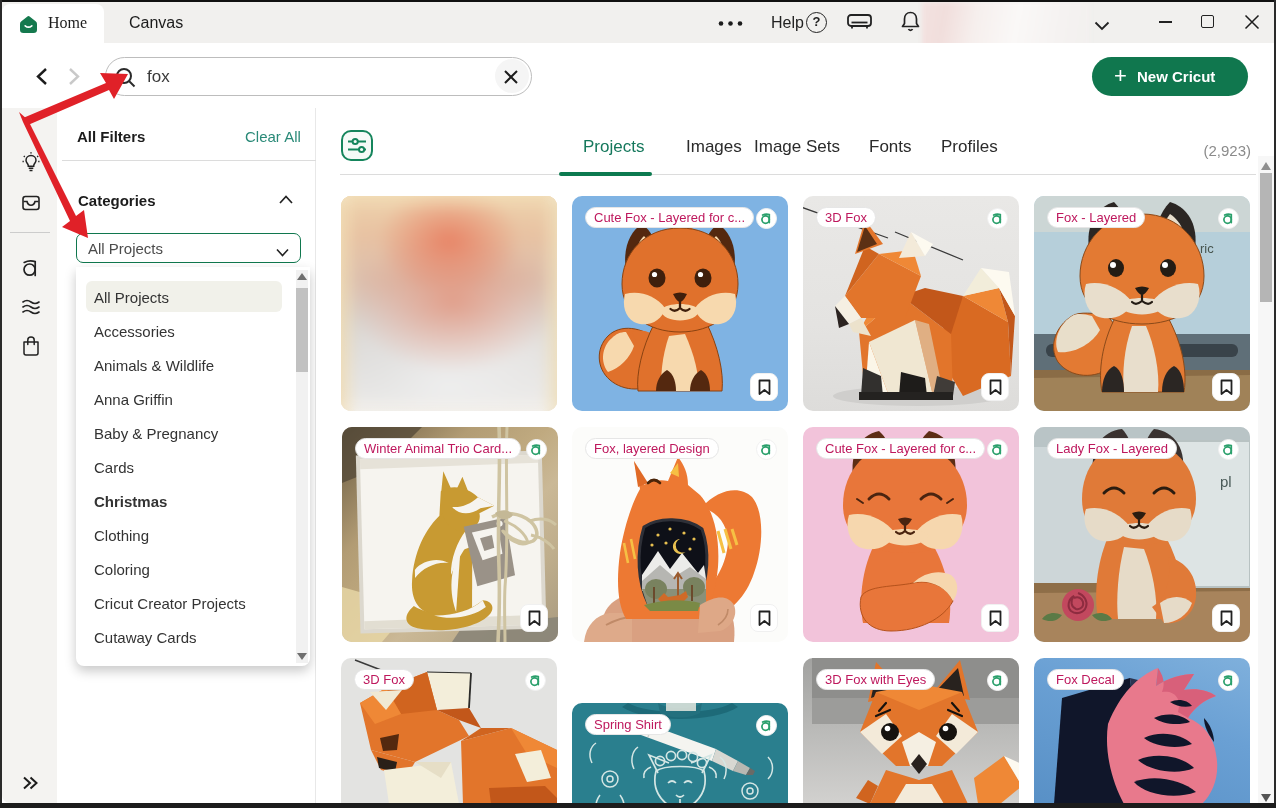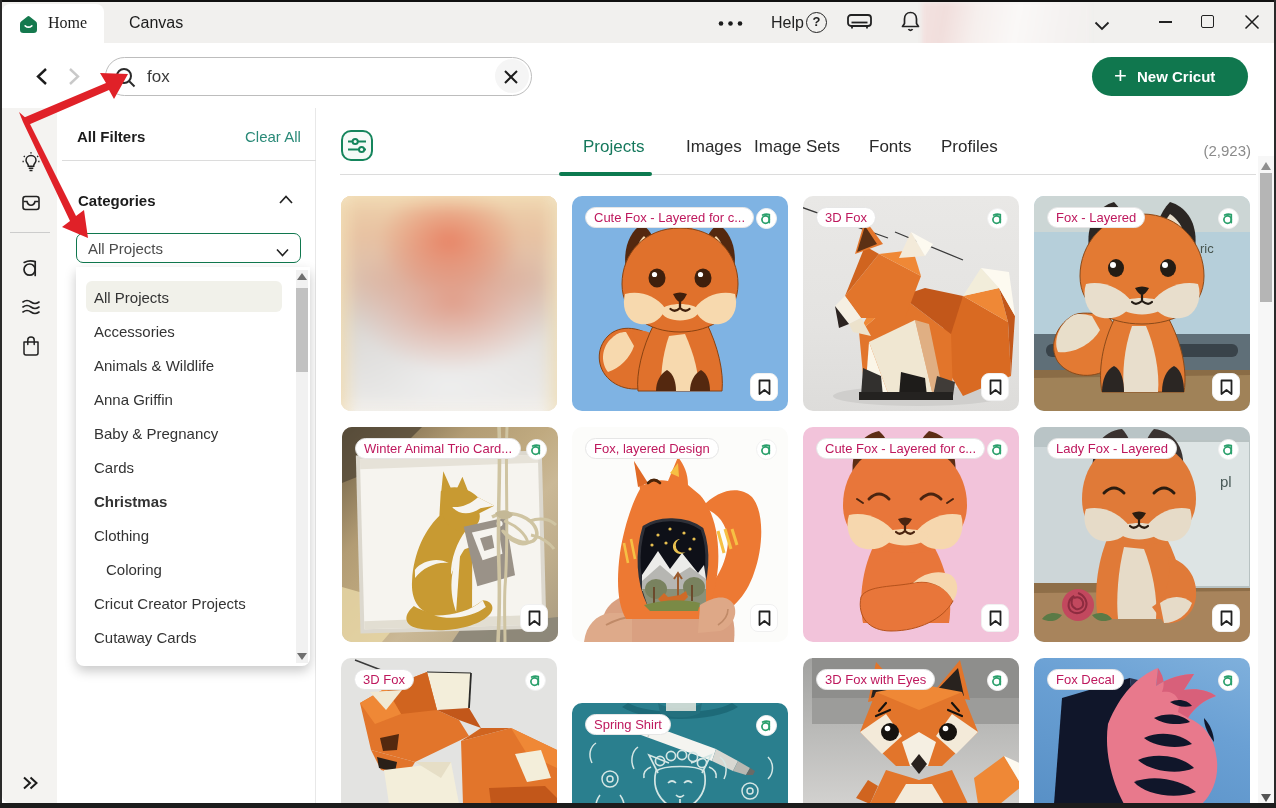--- a/index.html
+++ b/index.html
@@ -221,21 +221,21 @@
 <div class="abs" id="dropdown">
   <div id="dd-hl"></div>
   <div class="item" style="top:22px;">All Projects</div>
   <div class="item" style="top:56px;">Accessories</div>
   <div class="item" style="top:90px;">Animals &amp; Wildlife</div>
   <div class="item" style="top:124px;">Anna Griffin</div>
   <div class="item" style="top:158px;">Baby &amp; Pregnancy</div>
   <div class="item" style="top:192px;">Cards</div>
   <div class="item" style="top:226px;font-weight:bold;">Christmas</div>
   <div class="item" style="top:260px;">Clothing</div>
-  <div class="item" style="top:294px;margin-left:12px;">Coloring</div>
+  <div class="item" style="top:294px;">Coloring</div>
   <div class="item" style="top:328px;">Cricut Creator Projects</div>
   <div class="item" style="top:362px;">Cutaway Cards</div>
   <div id="dd-scroll"></div>
 <svg style="position:absolute; right:3px; top:6px;" width="10" height="7" viewBox="0 0 10 7">
       <path d="M5 0 L10 7 L0 7 Z" fill="#6f6f6f"></path>
     </svg>
 <svg style="position:absolute; right:3px; bottom:6px;" width="10" height="7" viewBox="0 0 10 7">
       <path d="M0 0 L10 0 L5 7 Z" fill="#6f6f6f"></path>
     </svg>
   <div id="dd-thumb"></div>

